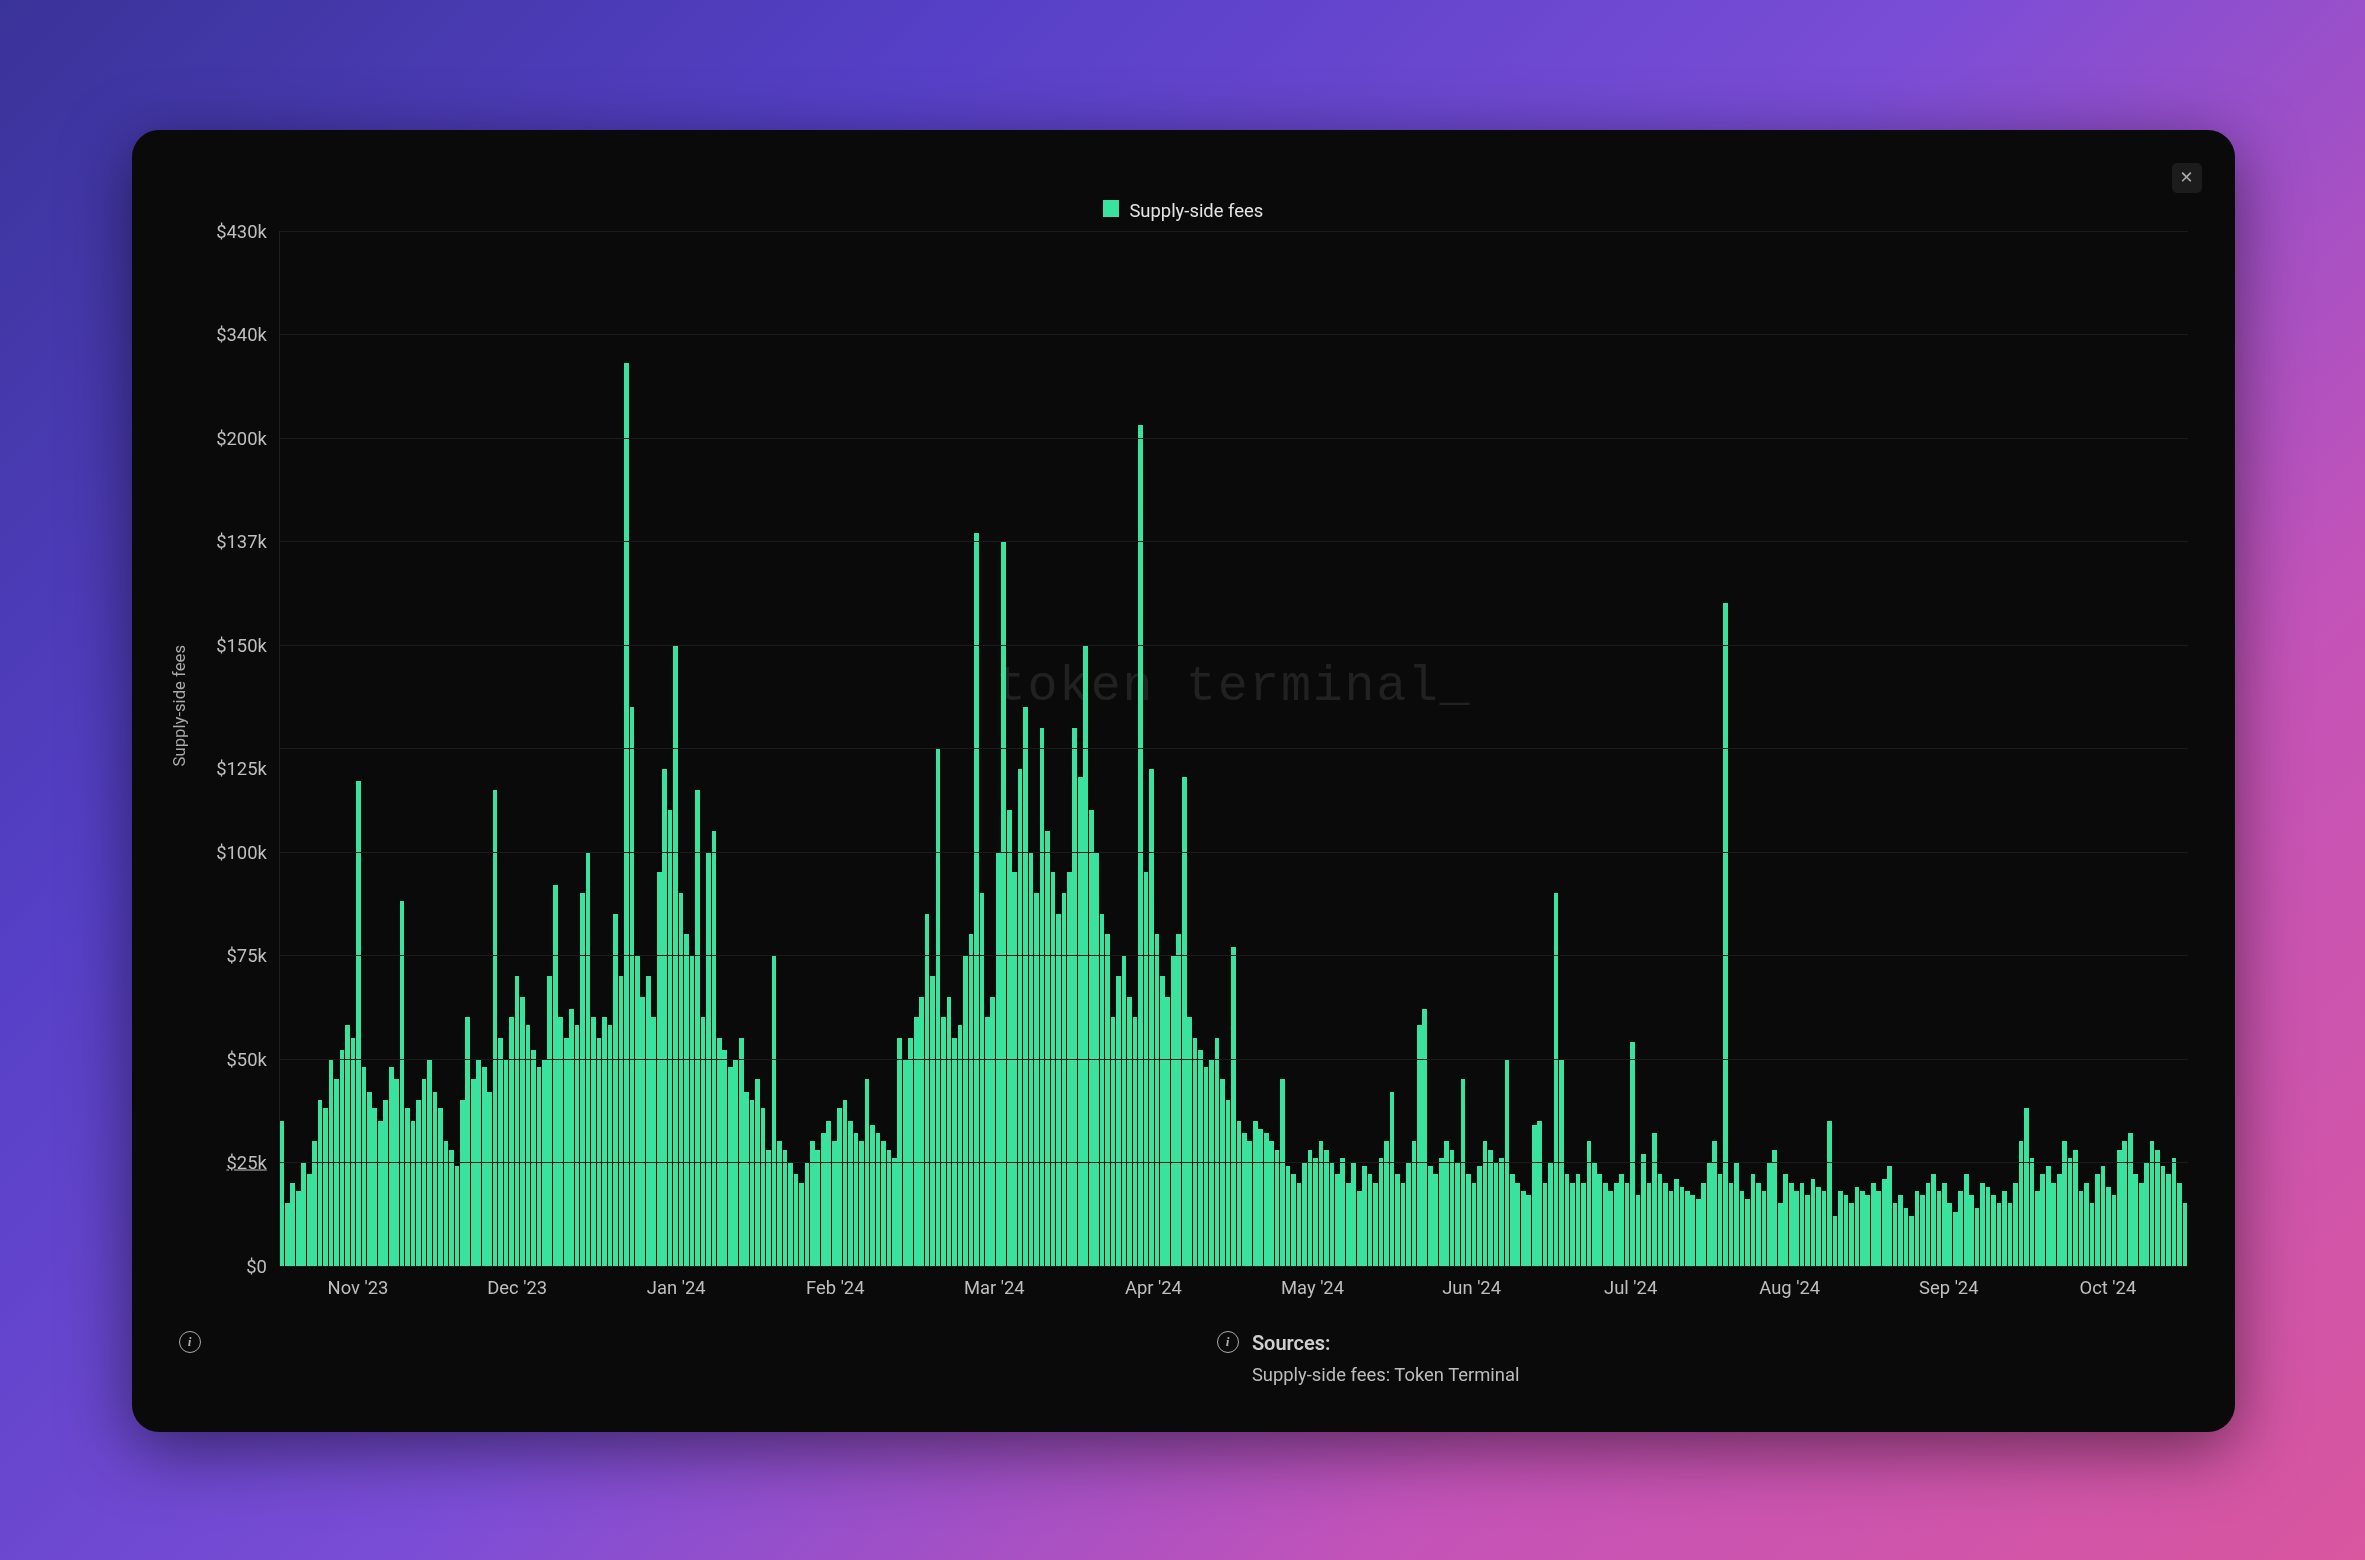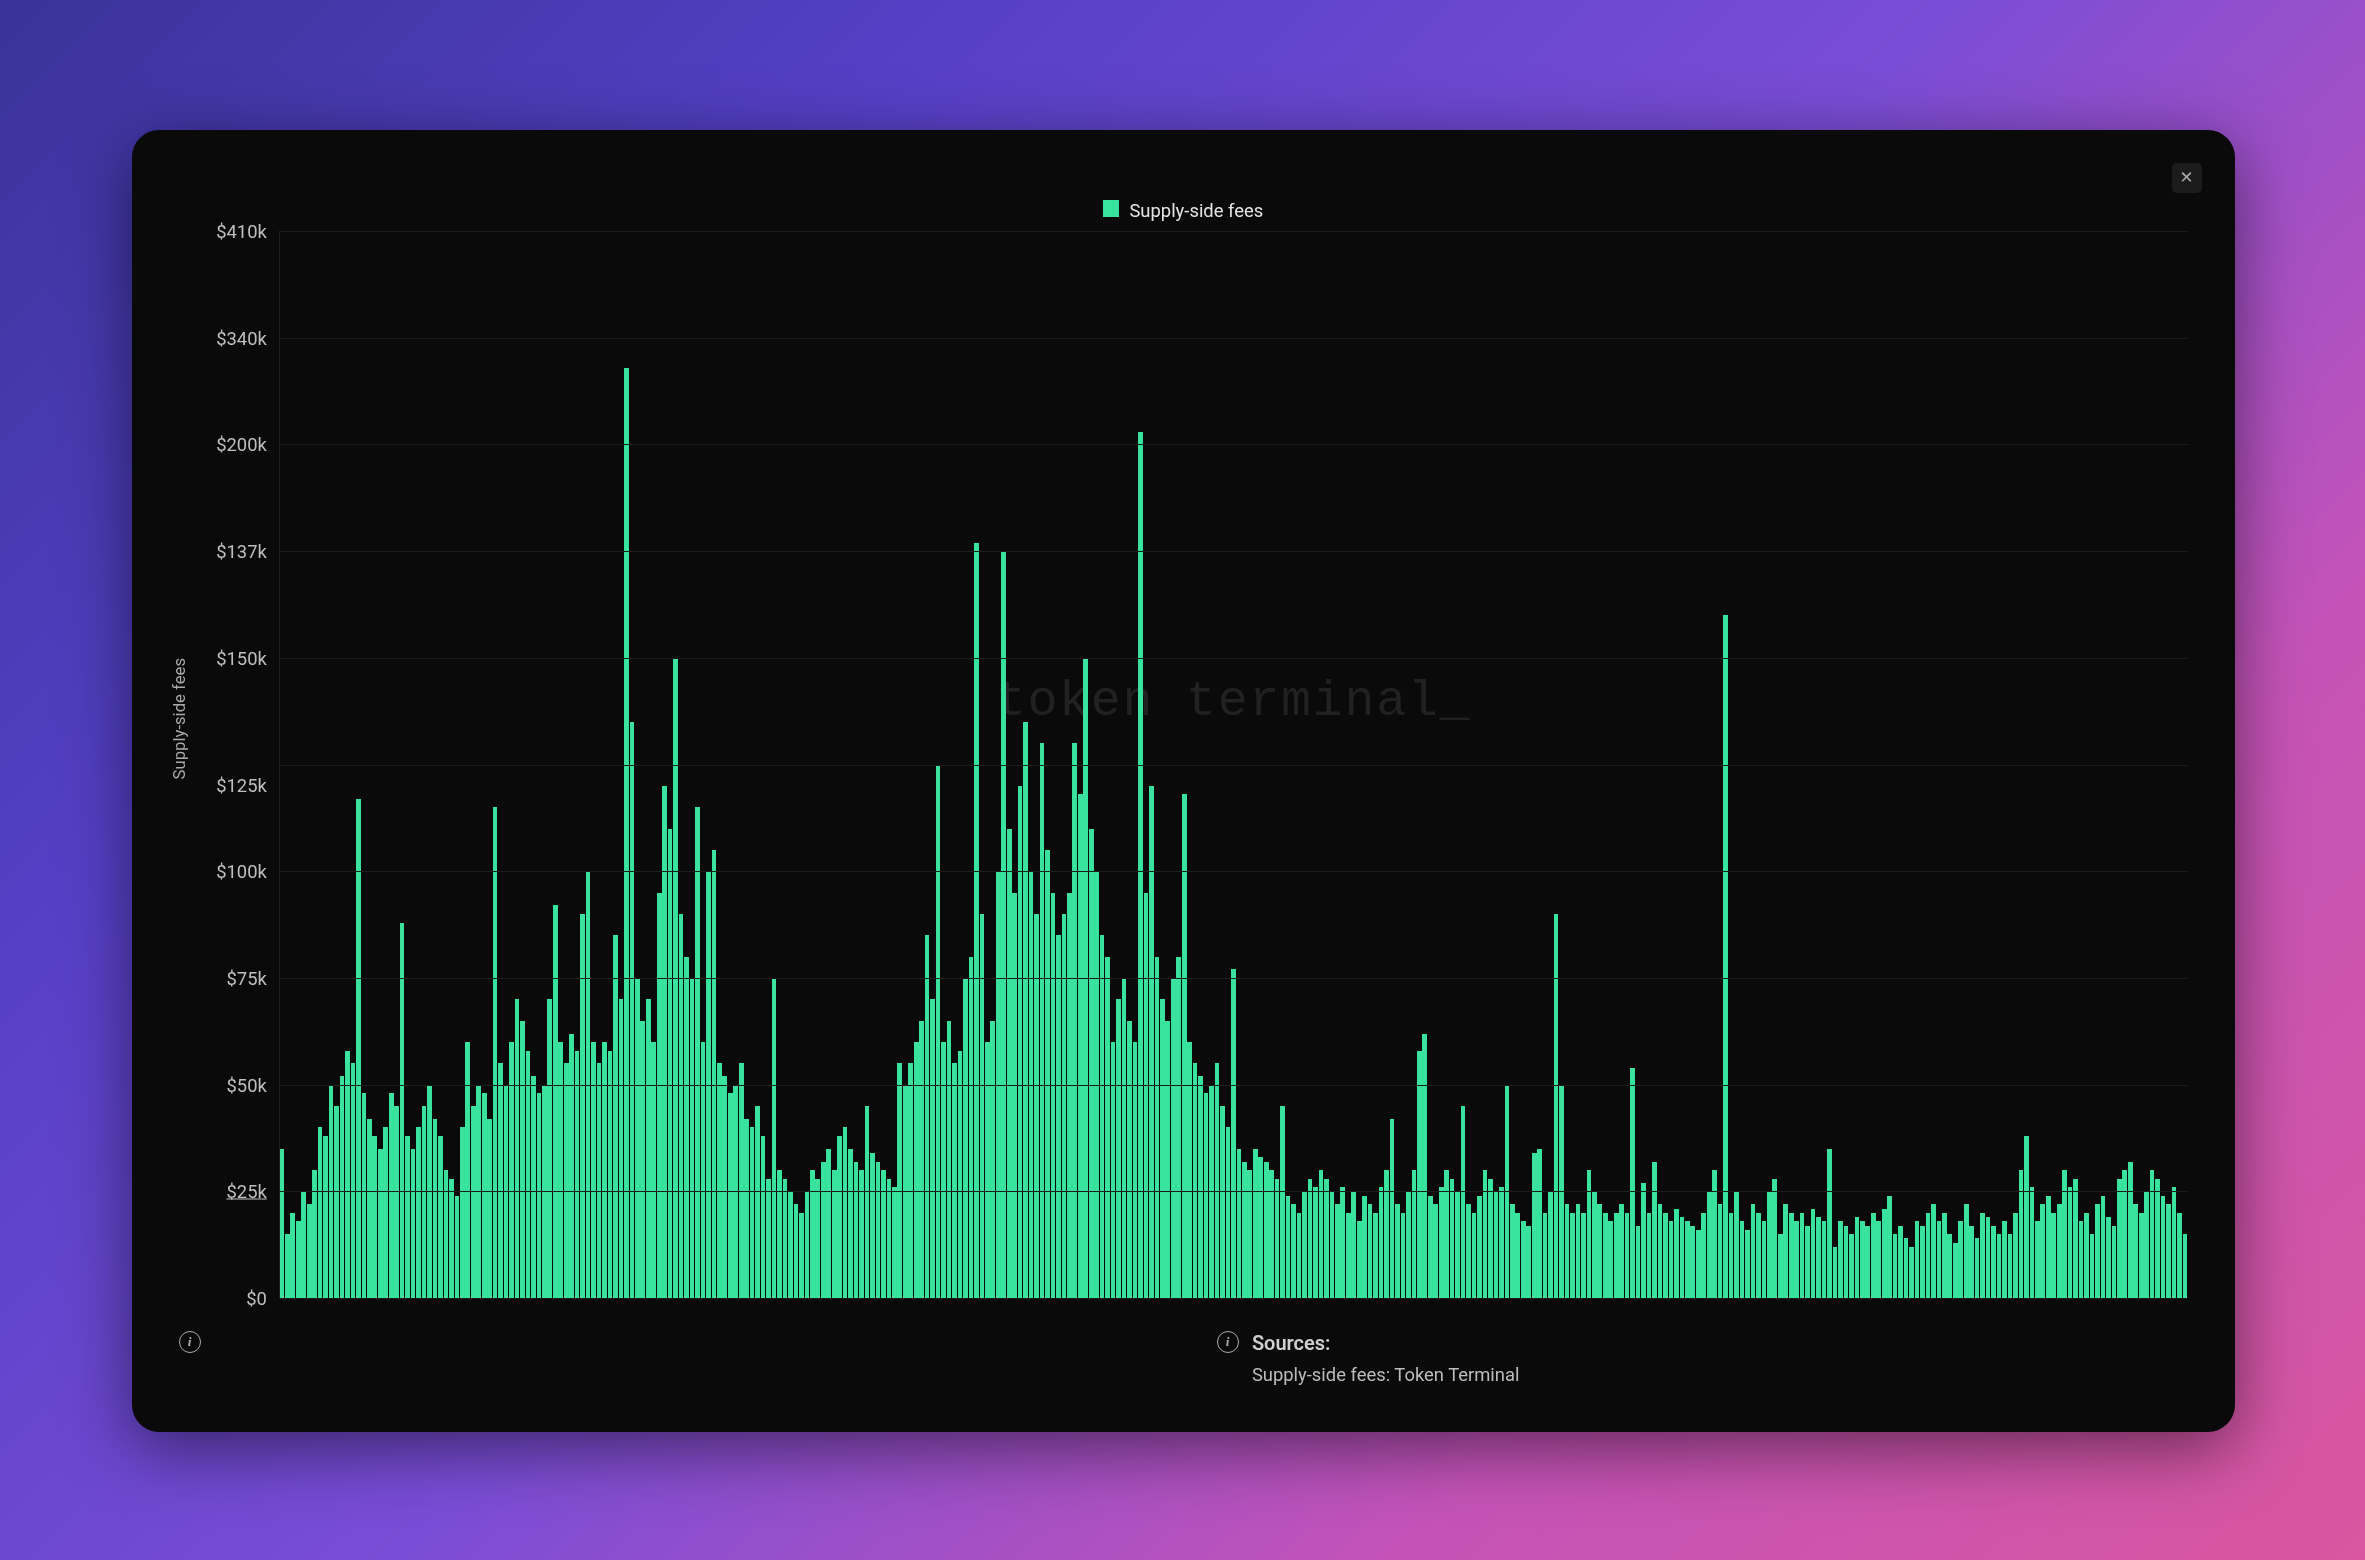--- a/index.html
+++ b/index.html
@@ -113,21 +113,21 @@
 
 
   <div class="legend">
     <div class="legend-swatch"></div>
     <div class="legend-label">Supply-side fees</div>
   </div>
 
   <div class="chart-area">
     <div class="yaxis-title">Supply-side fees</div>
     <div class="yaxis" id="yaxis">
-        <div class="ytick" style="top: 0%;">$410k</div>
+        <div class="ytick" style="top: 0%;">$430k</div>
         <div class="ytick" style="top: 10%;">$340k</div>
         <div class="ytick" style="top: 20%;">$200k</div>
         <div class="ytick" style="top: 30%;">$137k</div>
         <div class="ytick" style="top: 40%;">$150k</div>
         <div class="ytick" style="top: 50%; margin-top: 20px;">$125k</div>
         <div class="ytick" style="top: 60%;">$100k</div>
         <div class="ytick" style="top: 70%;">$75k</div>
         <div class="ytick" style="top: 80%;">$50k</div>
         <div class="ytick" style="top: 90%; text-decoration: underline;">$25k</div>
         <div class="ytick" style="top: 100%;">$0</div>
@@ -491,20 +491,34 @@
         <div class="grid-line" style="top: 30%;"></div>
         <div class="grid-line" style="top: 40%;"></div>
         <div class="grid-line" style="top: 50%;"></div>
         <div class="grid-line" style="top: 60%;"></div>
         <div class="grid-line" style="top: 70%;"></div>
         <div class="grid-line" style="top: 80%;"></div>
         <div class="grid-line" style="top: 90%;"></div>
         <div class="grid-line" style="top: 100%;"></div>
       </div>
   </div>
+  <div class="xaxis" id="xaxis">
+      <div class="xtick">Nov '23</div>
+      <div class="xtick">Dec '23</div>
+      <div class="xtick">Jan '24</div>
+      <div class="xtick">Feb '24</div>
+      <div class="xtick">Mar '24</div>
+      <div class="xtick">Apr '24</div>
+      <div class="xtick">May '24</div>
+      <div class="xtick">Jun '24</div>
+      <div class="xtick">Jul '24</div>
+      <div class="xtick">Aug '24</div>
+      <div class="xtick">Sep '24</div>
+      <div class="xtick">Oct '24</div>
+    </div>
 
   <div class="footer">
     <div class="footer-col">
       <div class="info-icon">i</div>
     </div>
     <div class="footer-col">
       <div class="info-icon">i</div>
       <div>
         <div class="footer-title">Sources:</div>
         <div class="footer-body">Supply-side fees: Token Terminal</div>

